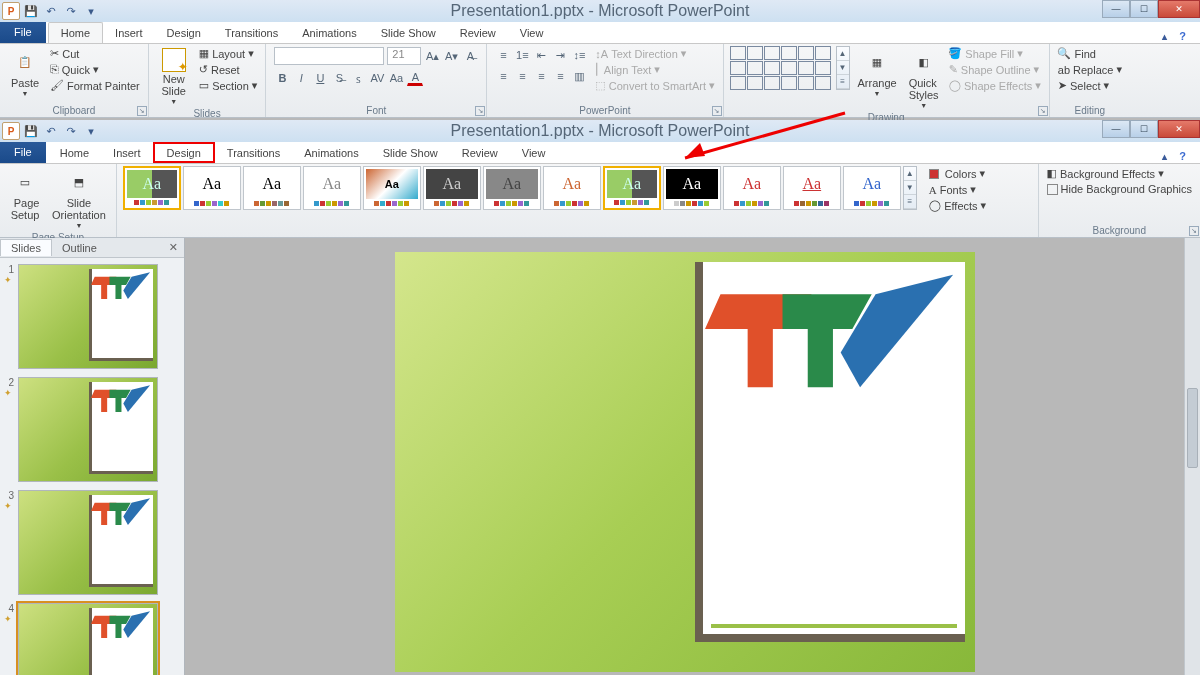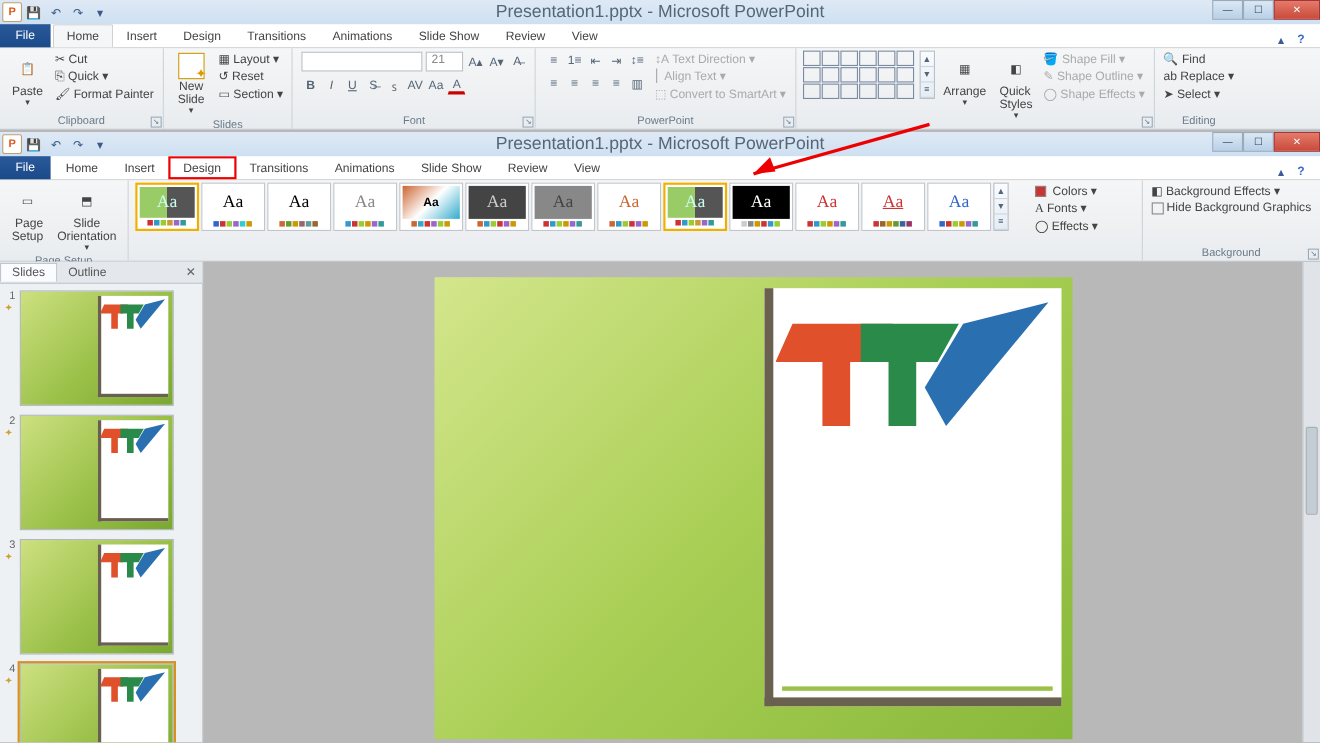--- a/index.html
+++ b/index.html
@@ -276,20 +276,21 @@
             <span style="white-space:pre-line;text-align:left">Quick
 Styles</span>
             <span style="font-size:7px">▼</span>
           </div>
         <div class="stack">
           <div class="row disabled"><span>🪣</span><span>Shape Fill</span> ▾</div>
           <div class="row disabled"><span>✎</span><span>Shape Outline</span> ▾</div>
           <div class="row disabled"><span>◯</span><span>Shape Effects</span> ▾</div>
         </div>
       </div>
+      <div class="group-label">Drawing</div>
       <div class="dlg">↘</div>
     </div>
 
     <div class="group" style="border-right:none">
       <div class="group-body">
         <div class="stack">
           <div class="row">
               <span>🔍</span>
               <span>Find</span>
             </div>
@@ -501,21 +502,21 @@
                 <i style="background:#96c"></i>
                 <i style="background:#399"></i>
               </div>
             </div>
           <div class="gal-scroll">
               <div>▲</div>
               <div>▼</div>
               <div>≡</div>
             </div>
         </div>
-        <div class="stack" style="margin-left:18px">
+        <div class="stack" style="margin-left:6px">
           <div class="row"><span class="swatch" style="background:#c33"></span><span>Colors</span> ▾</div>
           <div class="row"><span style="font-family:serif">A</span><span>Fonts</span> ▾</div>
           <div class="row"><span>◯</span><span>Effects</span> ▾</div>
         </div>
       </div>
     </div>
 
     <div class="group" style="border-right:none">
       <div class="group-body">
         <div class="stack">

